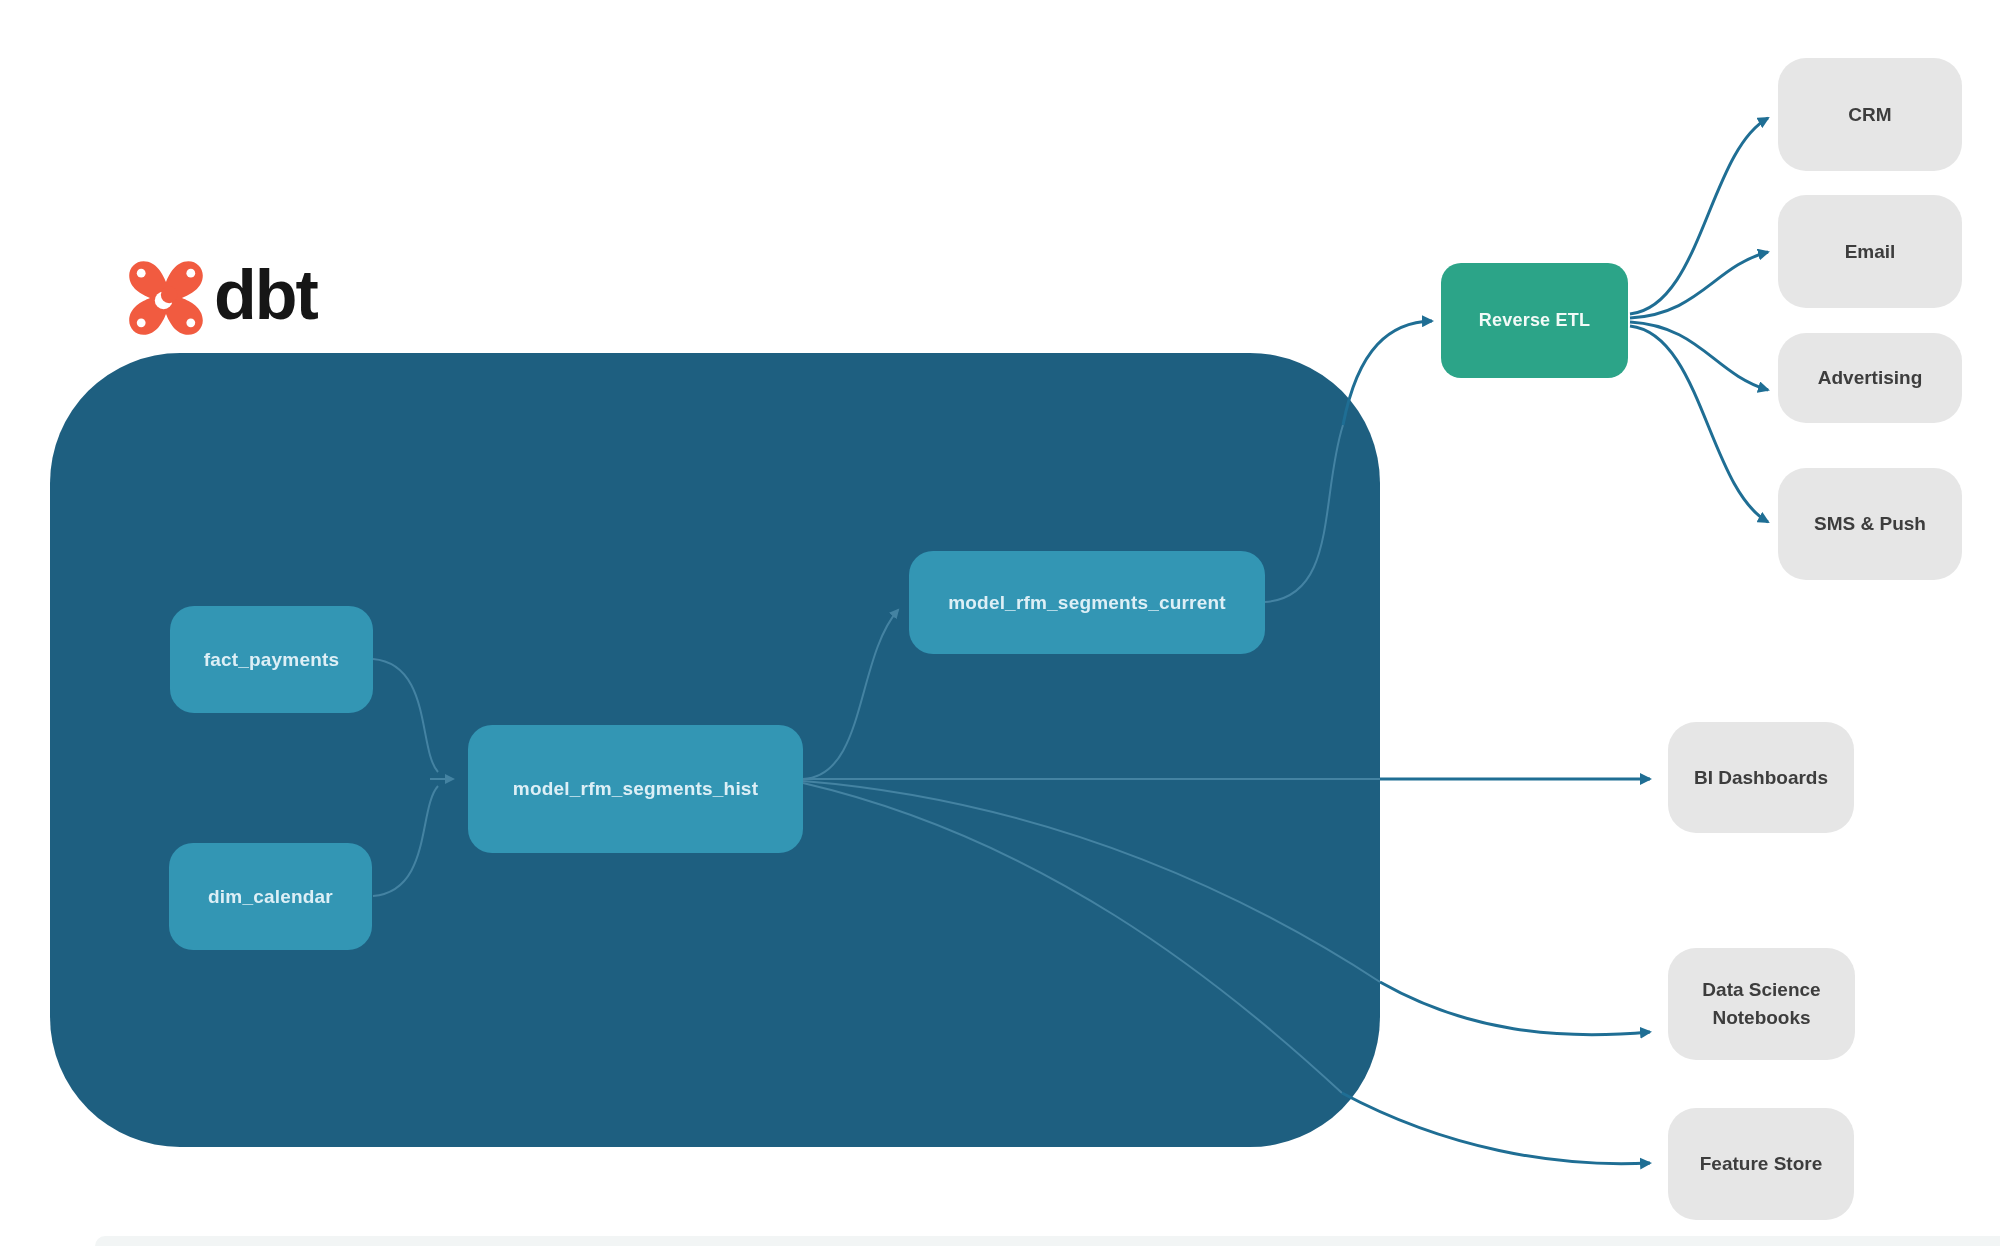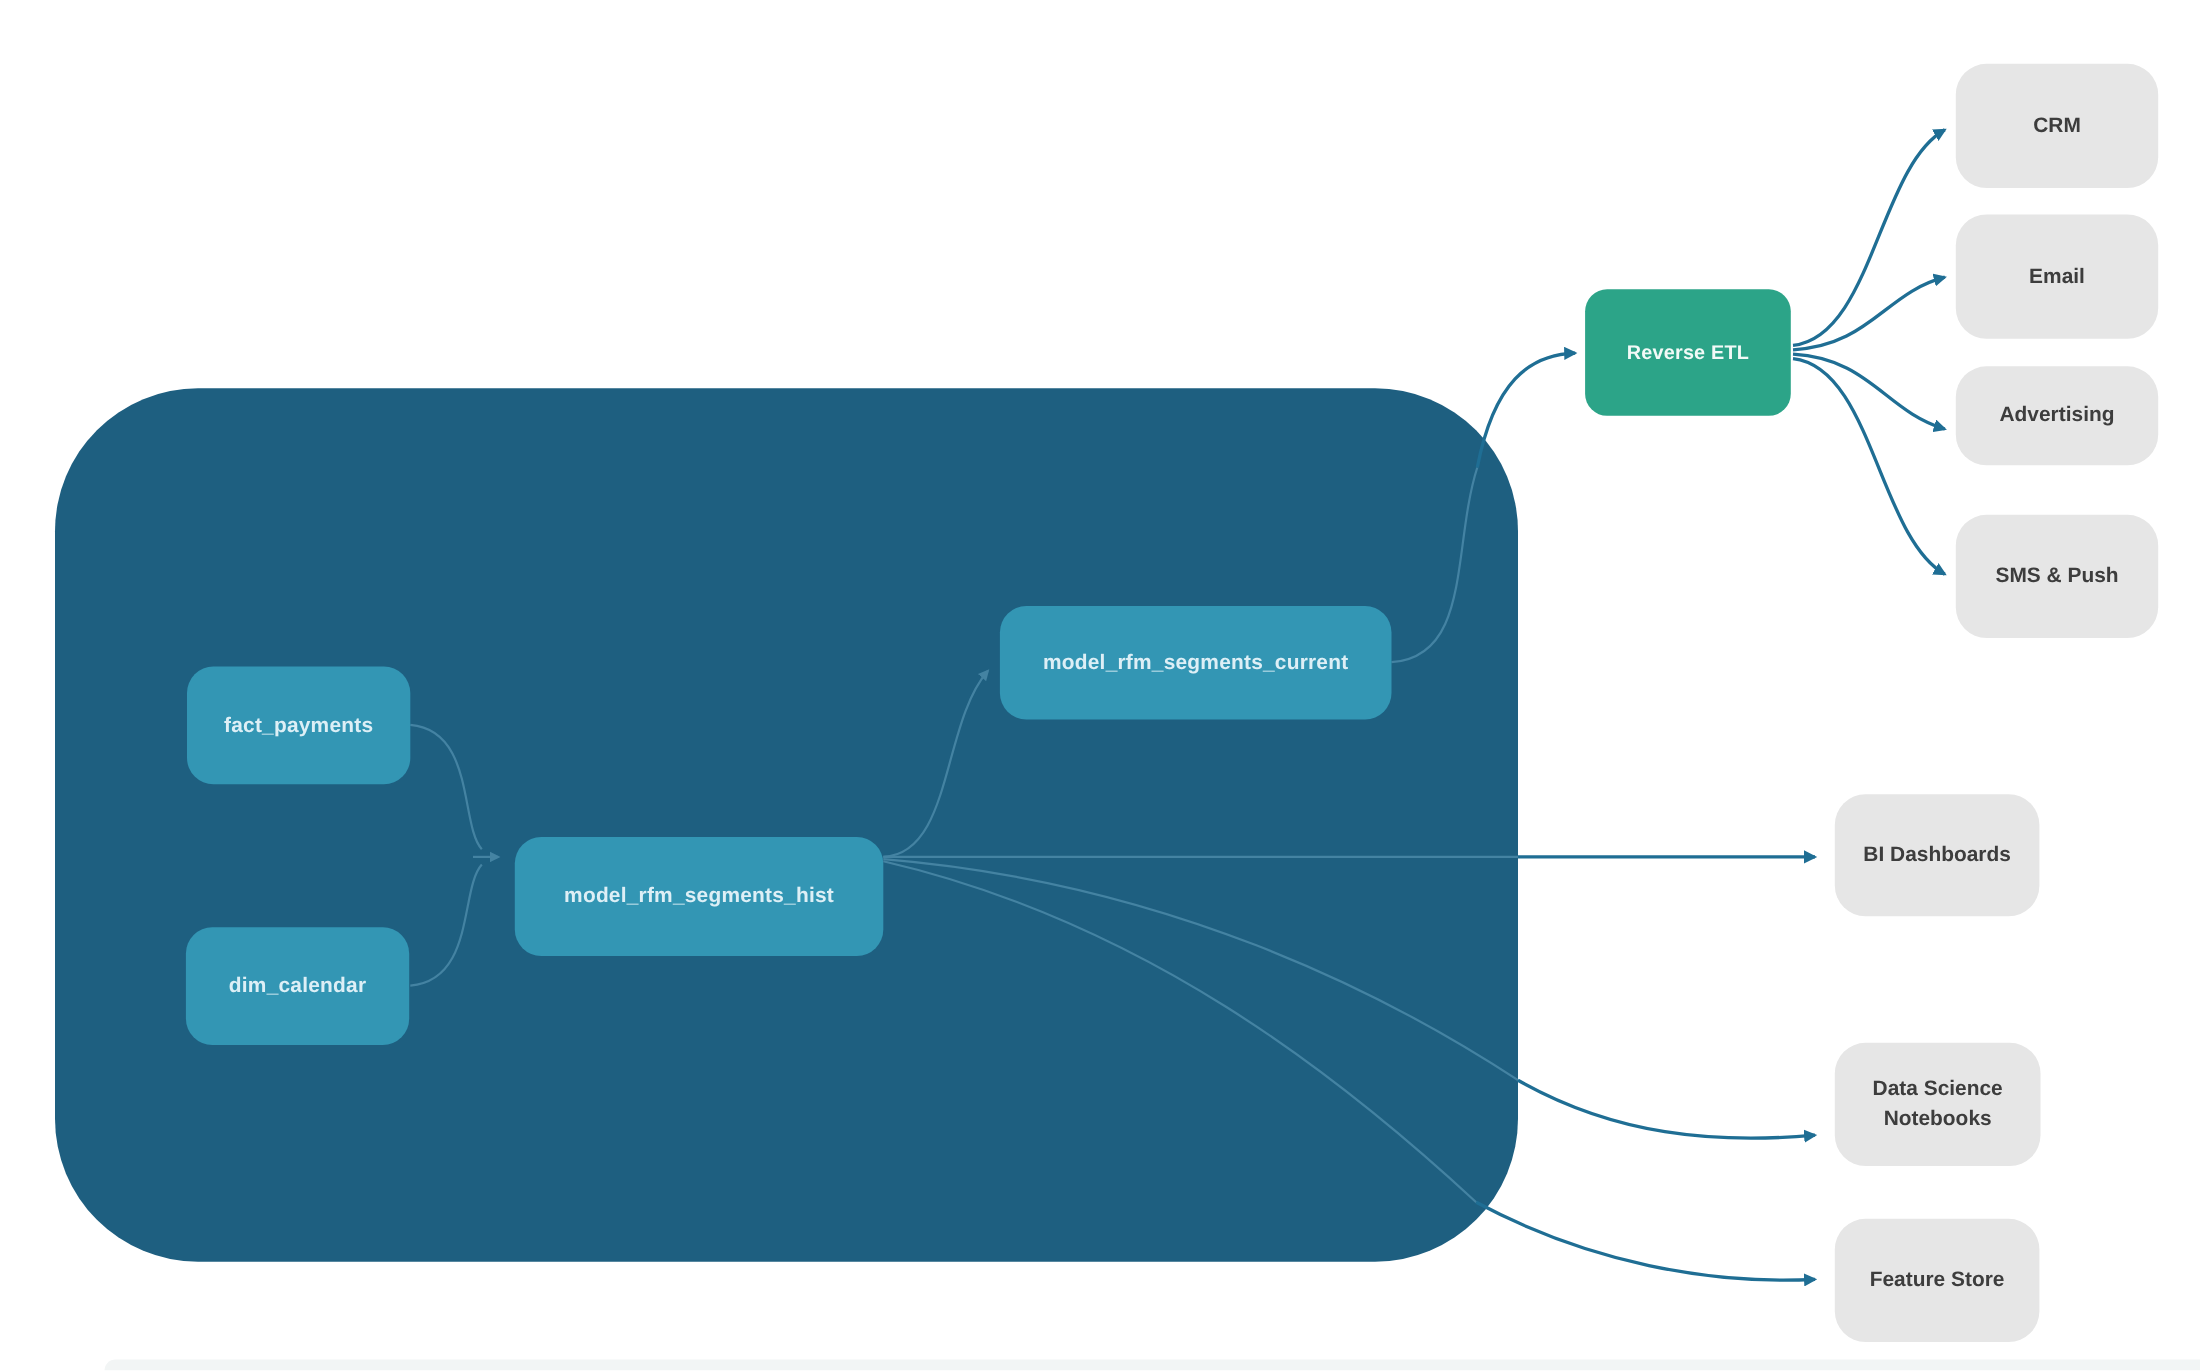--- a/index.html
+++ b/index.html
@@ -29,21 +29,21 @@
     font-size:18px;letter-spacing:.2px;
   }
   .node-dest{
     background:#e6e6e6;color:#3d3d3d;border-radius:28px;
     font-size:19px;line-height:1.45;padding:0 18px;
   }
 
   
   .n-fact   {left:170px;top:606px;width:203px;height:107px;}
   .n-dim    {left:169px;top:843px;width:203px;height:107px;}
-  .n-hist   {left:468px;top:725px;width:335px;height:108px;margin-top:36px;}
+  .n-hist   {left:468px;top:725px;width:335px;height:128px;}
   .n-current{left:909px;top:551px;width:356px;height:103px;}
   .n-retl   {left:1441px;top:263px;width:187px;height:115px;}
   .n-crm    {left:1778px;top:58px; width:184px;height:113px;}
   .n-email  {left:1778px;top:195px;width:184px;height:113px;}
   .n-adv    {left:1778px;top:333px;width:184px;height:90px;}
   .n-sms    {left:1778px;top:468px;width:184px;height:112px;}
   .n-bi     {left:1668px;top:722px;width:186px;height:111px;}
   .n-ds     {left:1668px;top:948px;width:187px;height:112px;}
   .n-fs     {left:1668px;top:1108px;width:186px;height:112px;align-items:center;}
 
@@ -94,20 +94,35 @@
       <path d="M 1630 314 C 1702 306 1708 152 1768 118" marker-end="url(#ah-strong)"></path>
       <path d="M 1630 318 C 1700 314 1714 266 1768 252" marker-end="url(#ah-strong)"></path>
       <path d="M 1630 322 C 1700 326 1714 374 1768 390" marker-end="url(#ah-strong)"></path>
       <path d="M 1630 326 C 1702 334 1708 488 1768 522" marker-end="url(#ah-strong)"></path>
       <path d="M 1380 779 L 1650 779" marker-end="url(#ah-strong)"></path>
       <path d="M 1380 982 C 1468 1032 1558 1040 1650 1032" marker-end="url(#ah-strong)"></path>
       <path d="M 1342 1093 C 1445 1148 1555 1168 1650 1163" marker-end="url(#ah-strong)"></path>
     </g>
   </svg>
 
+  <div class="logo">
+    <svg class="mark" viewBox="0 0 100 100">
+      <path fill="#f15b40" d="M 22 4 C 38 4 46 20 50 30 C 54 20 62 4 78 4 C 88 4 96 12 96 22
+               C 96 38 80 46 70 50 C 80 54 96 62 96 78 C 96 88 88 96 78 96
+               C 62 96 54 80 50 70 C 46 80 38 96 22 96 C 12 96 4 88 4 78
+               C 4 62 20 54 30 50 C 20 46 4 38 4 22 C 4 12 12 4 22 4 Z"></path>
+      <circle cx="19" cy="19" r="5.5" fill="#ffffff"></circle>
+      <circle cx="81" cy="19" r="5.5" fill="#ffffff"></circle>
+      <circle cx="19" cy="81" r="5.5" fill="#ffffff"></circle>
+      <circle cx="81" cy="81" r="5.5" fill="#ffffff"></circle>
+      <circle cx="47" cy="53" r="11" fill="#ffffff"></circle>
+      <circle cx="54" cy="46" r="10.5" fill="#f15b40"></circle>
+    </svg>
+    <div class="word">dbt</div>
+  </div>
 
   <div class="node node-model n-fact">
     <span>fact_payments</span>
   </div>
   <div class="node node-model n-dim">
     <span>dim_calendar</span>
   </div>
   <div class="node node-model n-hist">
     <span>model_rfm_segments_hist</span>
   </div>

